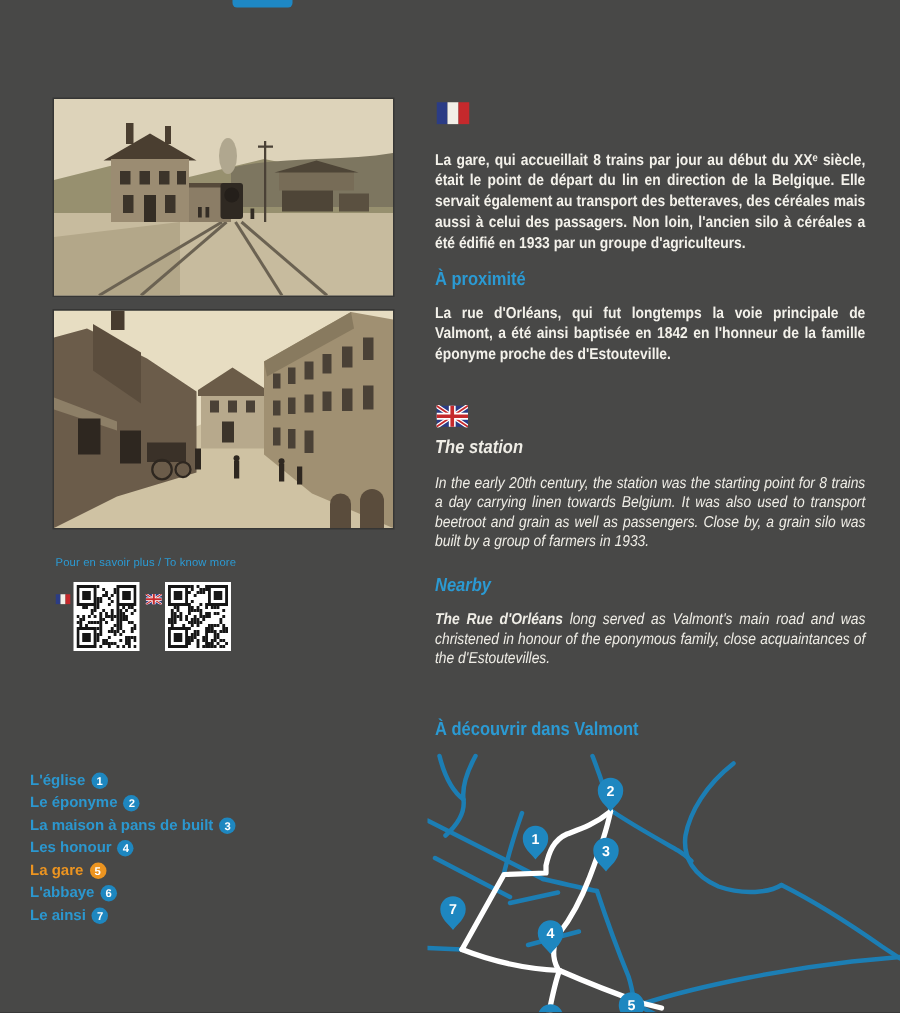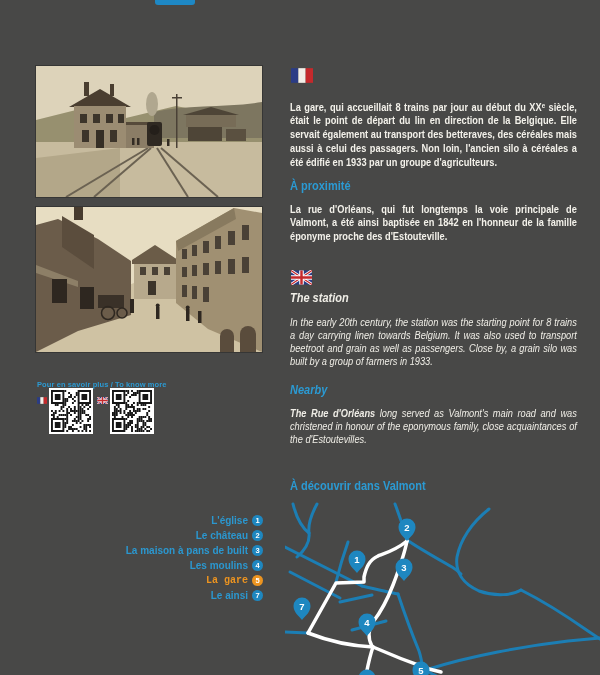--- a/index.html
+++ b/index.html
@@ -7,29 +7,29 @@
         font-family:"Liberation Sans",sans-serif;}
   .abs{position:absolute;}
   .cond{transform:scaleX(0.88);transform-origin:0 0;}
   .fr-body{color:#f3f1ea;font-weight:700;font-size:10.5px;line-height:13.8px;text-align:justify;}
   .en-body{color:#efede6;font-weight:400;font-style:italic;font-size:10.5px;line-height:13.2px;text-align:justify;}
   .en-body b{font-weight:700;}
   .h-blue{color:#2b9ad3;font-weight:700;font-size:12.5px;}
   .h-it{font-style:italic;}
   .tab{left:155px;top:0;width:40px;height:5px;background:#1e88c5;border-radius:0 0 3px 3px;}
   .photo{box-shadow:0 0 0 1px rgba(0,0,0,.25);}
-  .qr-label{left:37px;top:380px;color:#2b9ad3;font-weight:700;font-size:7.5px;letter-spacing:.1px;}
+  .qr-label{left:37px;top:370px;color:#2b9ad3;font-weight:400;font-size:7.5px;letter-spacing:.1px;}
   .qr{width:44px;height:46px;background:#fff;padding:2px;box-sizing:border-box;}
   .qr svg{width:100%;height:100%;display:block;}
   .legend{left:20px;top:513px;width:243px;}
-  .legend-row{display:flex;align-items:center;justify-content:flex-end;gap:4px;height:15px;}
+  .legend-row{display:flex;align-items:center;gap:4px;height:15px;}
   .legend-label{color:#2b97cf;font-weight:700;font-size:10px;white-space:nowrap;}
   .legend-num{width:11px;height:11px;border-radius:50%;background:#1e87c0;color:#fff;
               font-size:7.5px;font-weight:700;display:flex;align-items:center;justify-content:center;flex:0 0 11px;}
-  .legend-row.highlight .legend-label{color:#ec9420;font-family:Liberation Mono, monospace;}
+  .legend-row.highlight .legend-label{color:#ec9420;}
   .legend-row.highlight .legend-num{background:#ec9420;}
   .discover-title{left:290px;top:479px;}
   figure{margin:0;}
 </style>
 </head>
 <body>
 
 <div class="page">
 
   <div class="abs tab"></div>
@@ -451,34 +451,38 @@
   <p class="abs cond en-body" style="left:290px;top:396px;width:326px;"><b>The Rue d'Orléans</b><span> long served as Valmont's main road and was christened in honour of the eponymous family, close acquaintances of the d'Estoutevilles.</span></p>
 
   <div class="abs cond h-blue discover-title" style="width:326px;">À découvrir dans Valmont</div>
 
   <div class="abs legend">
     <div class="legend-row">
       <span class="legend-label">L'église</span>
       <span class="legend-num">1</span>
     </div>
     <div class="legend-row">
-      <span class="legend-label">Le château</span>
+      <span class="legend-label">Le éponyme</span>
       <span class="legend-num">2</span>
     </div>
     <div class="legend-row">
       <span class="legend-label">La maison à pans de built</span>
       <span class="legend-num">3</span>
     </div>
     <div class="legend-row">
-      <span class="legend-label">Les moulins</span>
+      <span class="legend-label">Les honour</span>
       <span class="legend-num">4</span>
     </div>
     <div class="legend-row highlight">
       <span class="legend-label">La gare</span>
       <span class="legend-num">5</span>
+    </div>
+    <div class="legend-row">
+      <span class="legend-label">L'abbaye</span>
+      <span class="legend-num">6</span>
     </div>
     <div class="legend-row">
       <span class="legend-label">Le ainsi</span>
       <span class="legend-num">7</span>
     </div>
   </div>
 
   <svg class="abs" style="left:285px;top:495px;" width="315" height="180" viewBox="285 495 315 180">
     <g stroke="#1c7eb4" stroke-width="3" fill="none" stroke-linecap="round">
       <path d="M317 504 C311 515 308 525 309 533 C310 541 306 549 297 557"></path>

